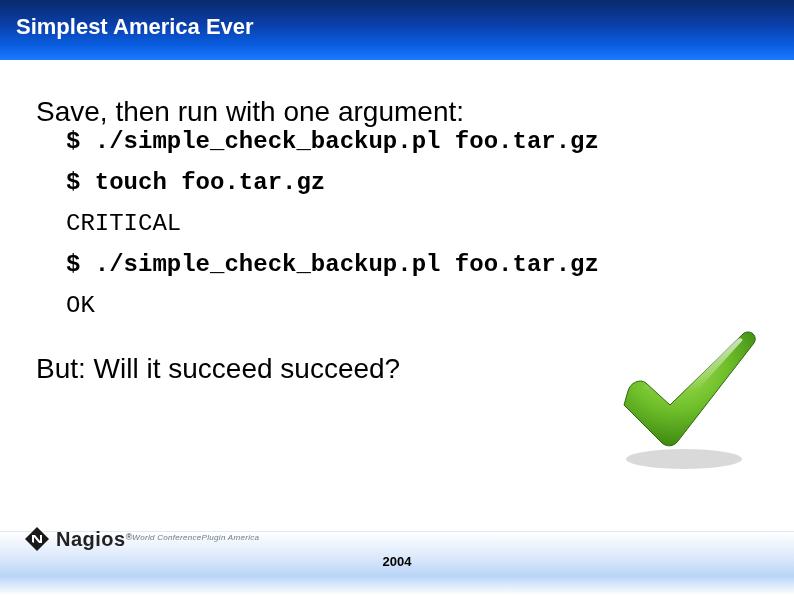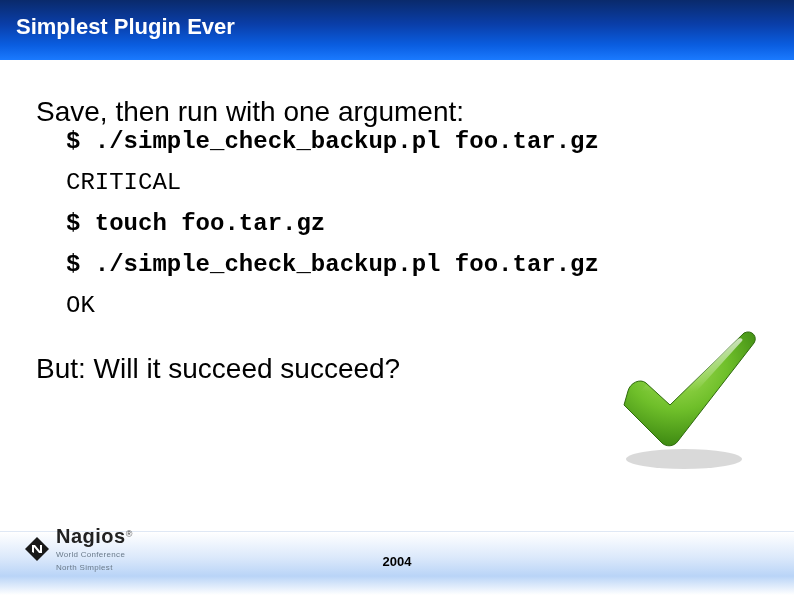--- a/index.html
+++ b/index.html
@@ -61,51 +61,51 @@
     left: 24px;
     top: -6px;
     display: flex;
     align-items: center;
     gap: 6px;
   }
   .logo-mark {
     width: 26px; height: 26px;
   }
   .logo-text {
-    display: flex; flex-direction: column; line-height: 1;
+    display: flex; flex-direction: row; line-height: 1;
   }
   .logo-name { font-weight: bold; font-size: 20px; color: #222; letter-spacing: 0.5px; }
-  .logo-sub { font-size: 8px; color: #6a7a8a; letter-spacing: 0.3px; margin-top: 5px; }
+  .logo-sub { font-size: 8px; color: #6a7a8a; letter-spacing: 0.3px; margin-top: 5px; font-style: italic; }
   .logo-r { font-size: 9px; vertical-align: super; color: #444; }
   .footer-year {
     position: absolute;
     left: 50%;
     transform: translateX(-50%);
     top: 22px;
     font-size: 13px;
     font-weight: bold;
     color: #000;
   }
 </style>
 </head>
 <body>
 
 <div class="slide">
 
   <div class="title-bar">
-    <span>Simplest Plugin Ever</span>
+    <span>Simplest America Ever</span>
   </div>
 
   <div class="body">
     <div class="heading">Save, then run with one argument:</div>
 
     <div class="code-block">
       <div class="code-line">$ ./simple_check_backup.pl foo.tar.gz</div>
+      <div class="code-line">$ touch foo.tar.gz</div>
       <div class="code-line nobold">CRITICAL</div>
-      <div class="code-line">$ touch foo.tar.gz</div>
       <div class="code-line">$ ./simple_check_backup.pl foo.tar.gz</div>
       <div class="code-line nobold">OK</div>
     </div>
 
     <div class="closing">But: Will it succeed succeed?</div>
 
     <div class="checkmark">
       <svg viewBox="0 0 160 150" width="160" height="150">
         <defs>
           <radialGradient id="g1" cx="40%" cy="30%" r="70%">
@@ -144,20 +144,20 @@
       <div class="logo">
         <svg class="logo-mark" viewBox="0 0 26 26">
           <path d="M13 1 L25 13 L13 25 L1 13 Z" fill="#1a1a1a"></path>
           <path d="M8 16 L8 9 L11 9 L16 15 L16 9 L18 9 L18 17 L15 17 L10 11 L10 17 Z" fill="#fff"></path>
         </svg>
         <div class="logo-text">
           <div>
             <span class="logo-name">Nagios</span><span class="logo-r">®</span>
           </div>
           <span class="logo-sub">World Conference</span>
-          <span class="logo-sub">North Simplest</span>
+          <span class="logo-sub">Plugin America</span>
         </div>
       </div>
       <div class="footer-year">2004</div>
     </div>
   </div>
 
 </div>
 
 </body></html>

